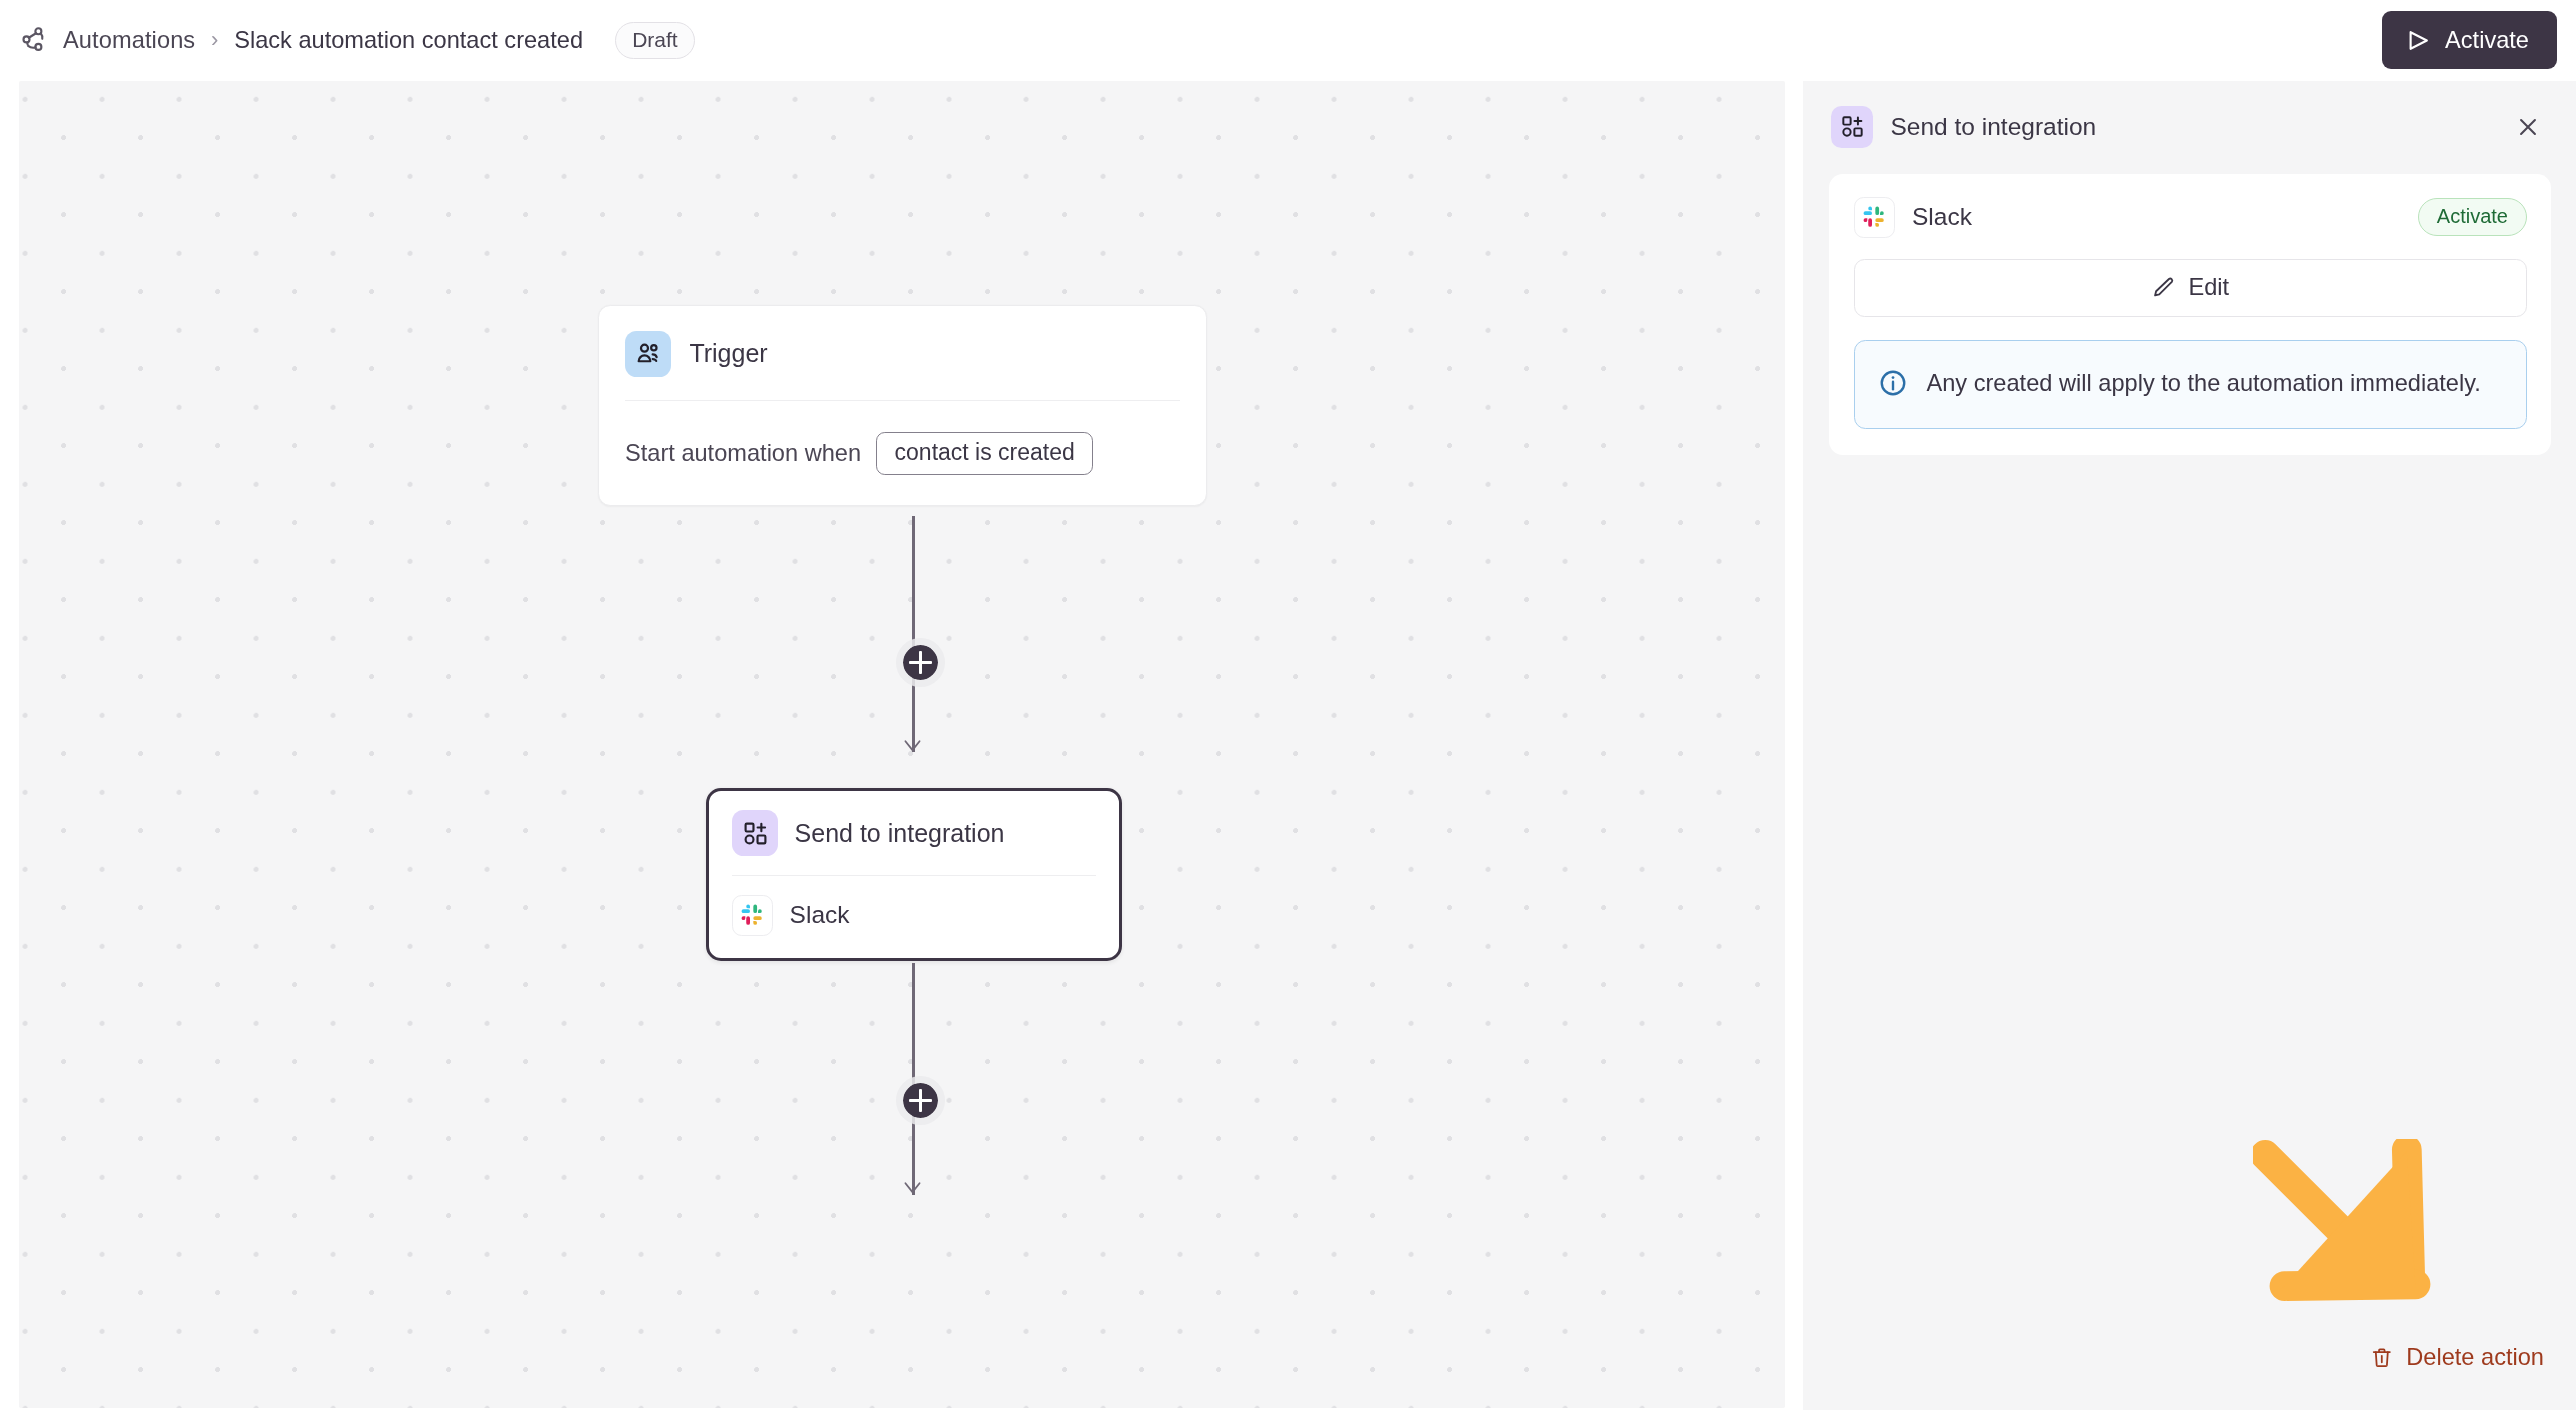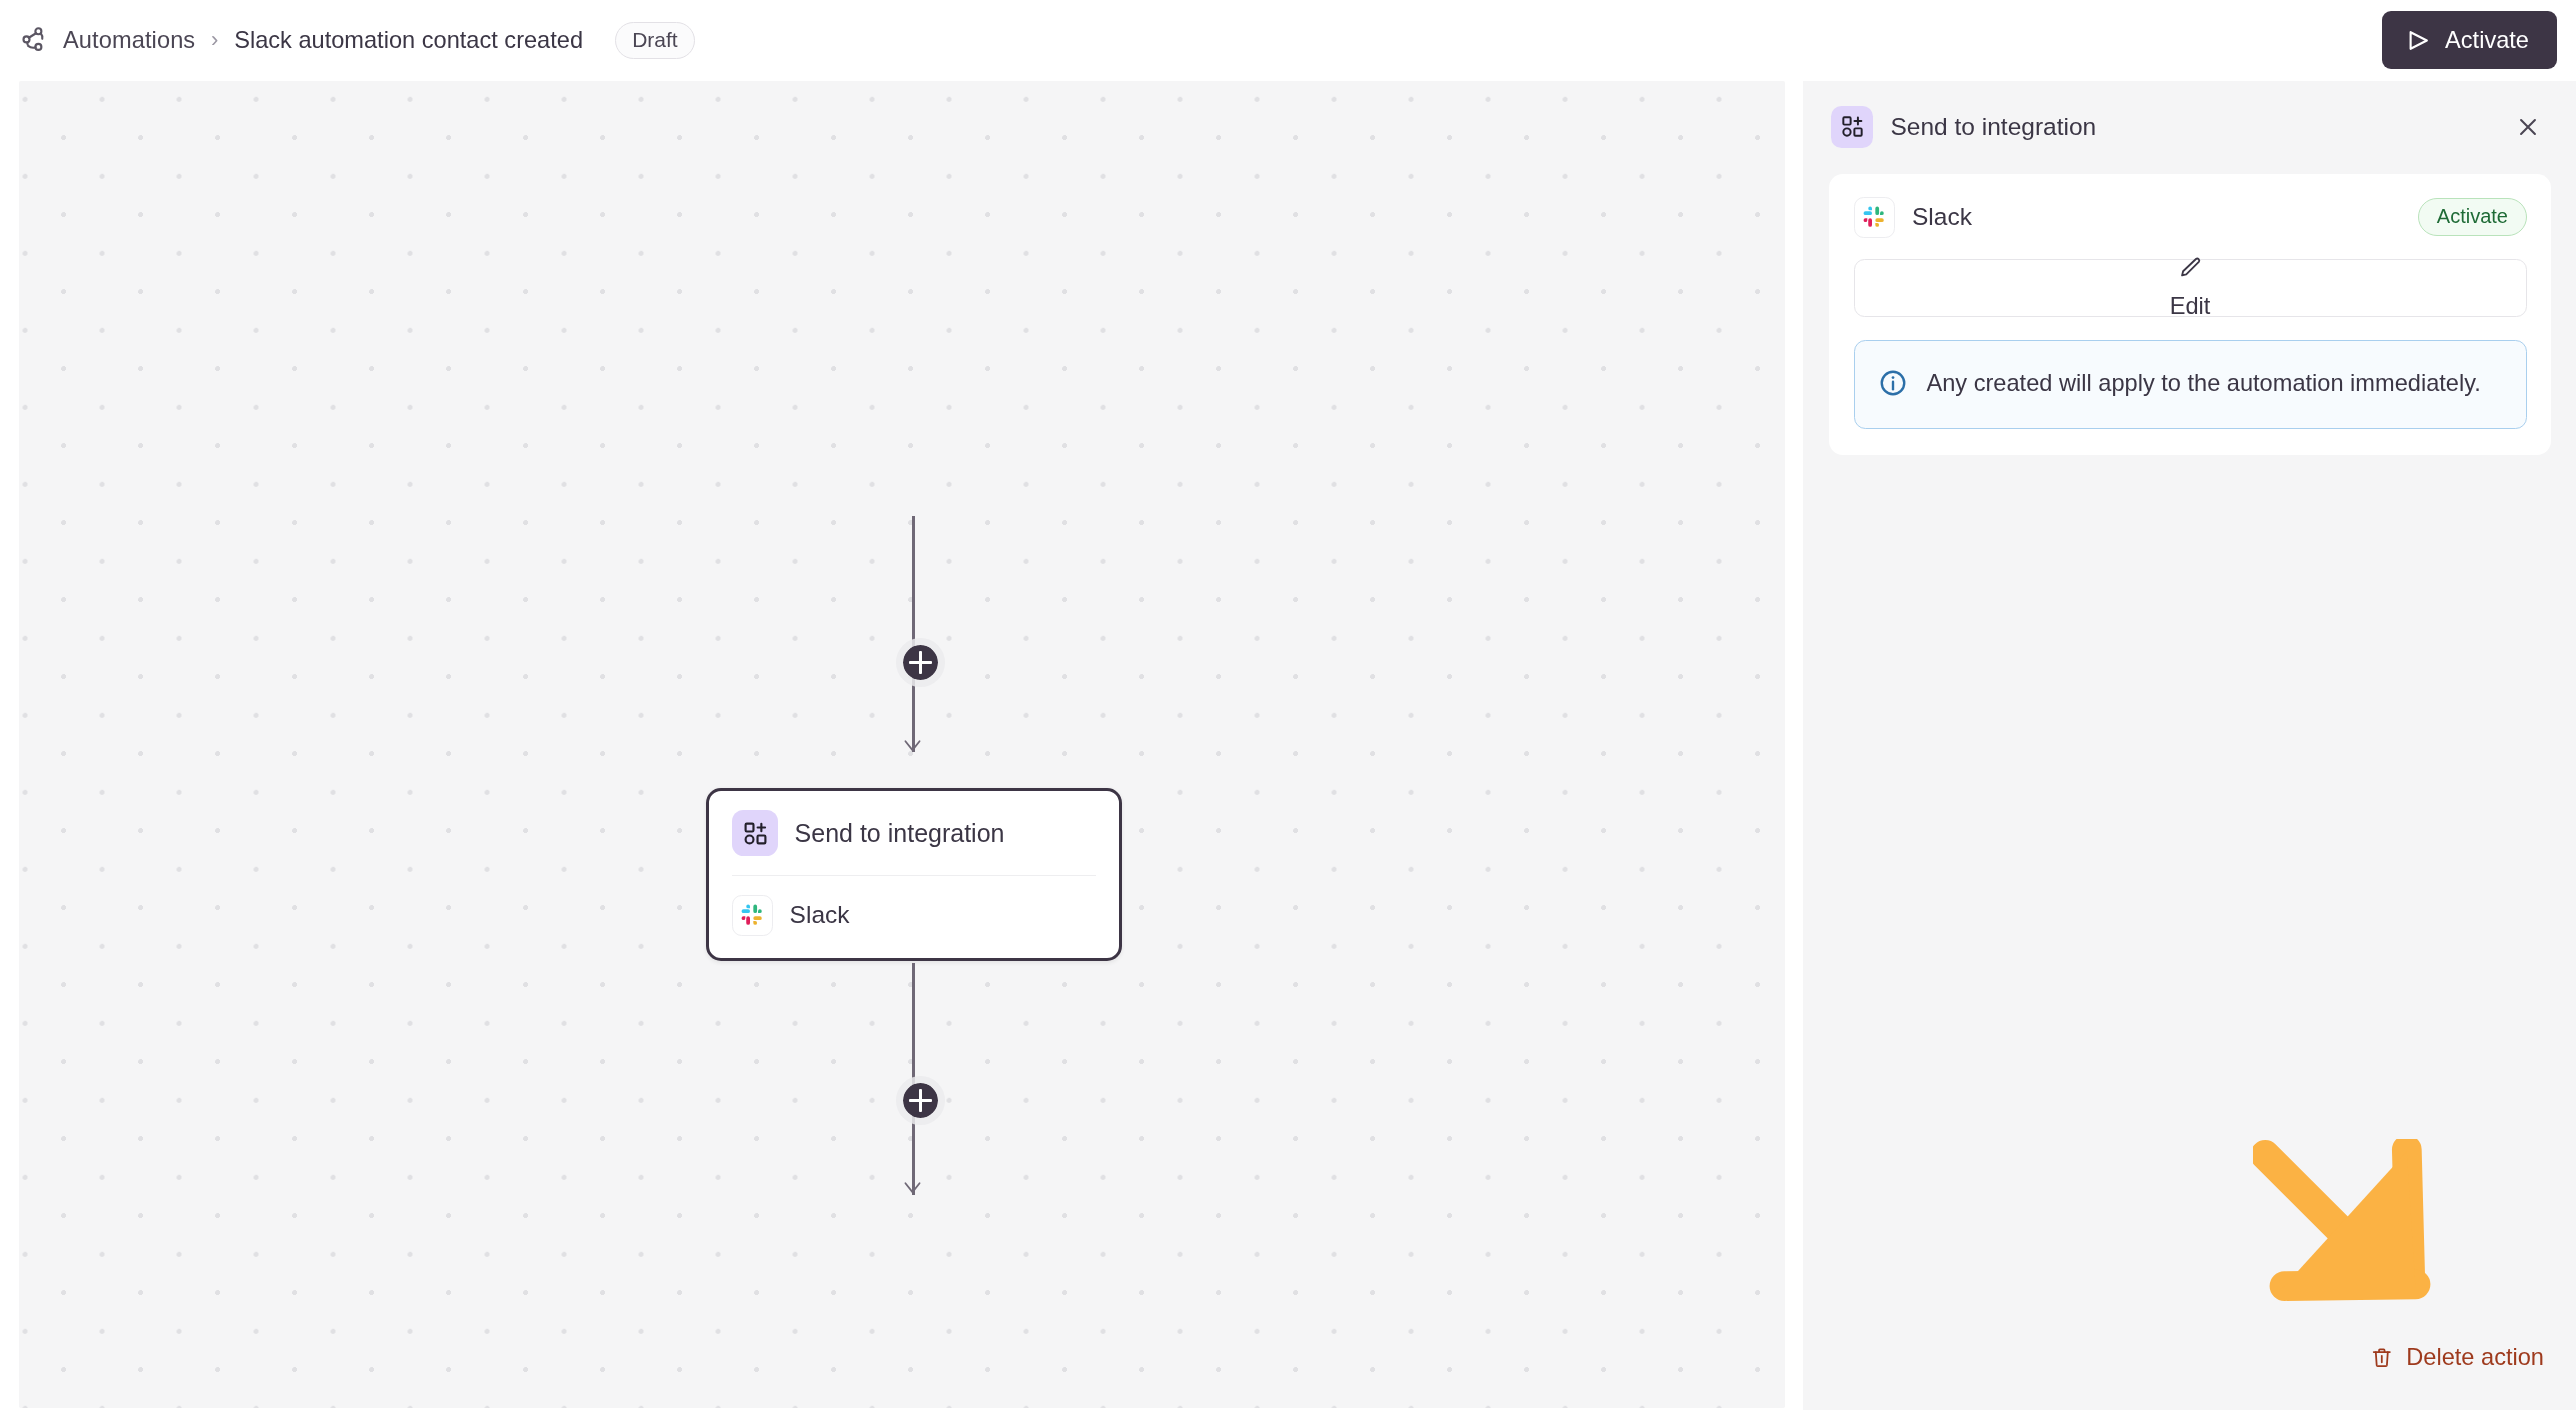--- a/index.html
+++ b/index.html
@@ -150,21 +150,21 @@
   .int-name { font-size: 24.5px; color: #3b3645; flex: 1; }
   .connected-badge {
     border: 1.3px solid #b9e3bb; background: #f2fbf3; border-radius: 874px;
     padding: 7px 17.5px 8.8px; font-size: 20px; color: #1f6b36; line-height: 1;
     white-space: nowrap;
   }
   .edit-btn {
     margin-top: 21px; width: 100%; height: 58px;
     background: #ffffff; border: 1.4px solid #e6e5e9; border-radius: 10.5px;
     display: flex; align-items: center; justify-content: center; gap: 13px;
-    font-size: 23.6px; color: #3b3645; font-family: inherit; cursor: pointer; flex-direction: column;
+    font-size: 23.6px; color: #3b3645; font-family: inherit; cursor: pointer;
   }
   .edit-btn svg { width: 24.5px; height: 24.5px; display: block; }
 
   .info-box {
     margin-top: 23px; background: #f7fbfe; border: 1.4px solid #a9cfee;
     border-radius: 11.4px; padding: 26px 24.5px 28px 23px;
     display: flex; gap: 19px; align-items: flex-start;
   }
   .info-box svg { flex: 0 0 30px; width: 30px; height: 30px; display: block; margin-top: 1.8px; }
   .info-text { font-size: 23.6px; line-height: 1.42; color: #3b3645; }
@@ -211,20 +211,39 @@
         <svg viewBox="0 0 24 24" fill="none" stroke="#ffffff" stroke-width="1.9" stroke-linejoin="round" stroke-linecap="round">
           <path d="M5 4.6 19.4 12 5 19.4z"></path>
         </svg>
       </span>
       <span>Activate</span>
     </button>
   </div>
 
   <div class="canvas">
 
+    <div class="node-trigger">
+      <div class="node-head">
+        <span class="icon-tile blue">
+          <svg width="28" height="28" viewBox="0 0 24 24" fill="none" stroke="#23202b" stroke-width="1.9" stroke-linecap="round" stroke-linejoin="round">
+            <circle cx="9" cy="7" r="3"></circle>
+            <circle cx="17" cy="6.6" r="2.3"></circle>
+            <path d="M4 18.2a5 5 0 0 1 10 0z"></path>
+            <path d="M16 12.4c1.8 0 3 .9 3.4 2.3"></path>
+            <path d="M16 16.3c1.5 0 2.6.6 3 1.6"></path>
+          </svg>
+        </span>
+        <span class="node-title">Trigger</span>
+      </div>
+      <div class="node-divider"></div>
+      <div class="node-body">
+        <span class="node-body-label">Start automation when</span>
+        <span class="chip">contact is created</span>
+      </div>
+    </div>
 
     <div class="conn conn1"></div>
     <div class="arrowhead" style="top:655px">
       <svg viewBox="0 0 26 20" fill="none" stroke="#6f6876" stroke-width="2" stroke-linecap="round" stroke-linejoin="round">
         <path d="M5 6 13 16 21 6"></path>
       </svg>
     </div>
     <div class="plus-btn" id="plus-1"></div>
 
     <div class="node-action">

